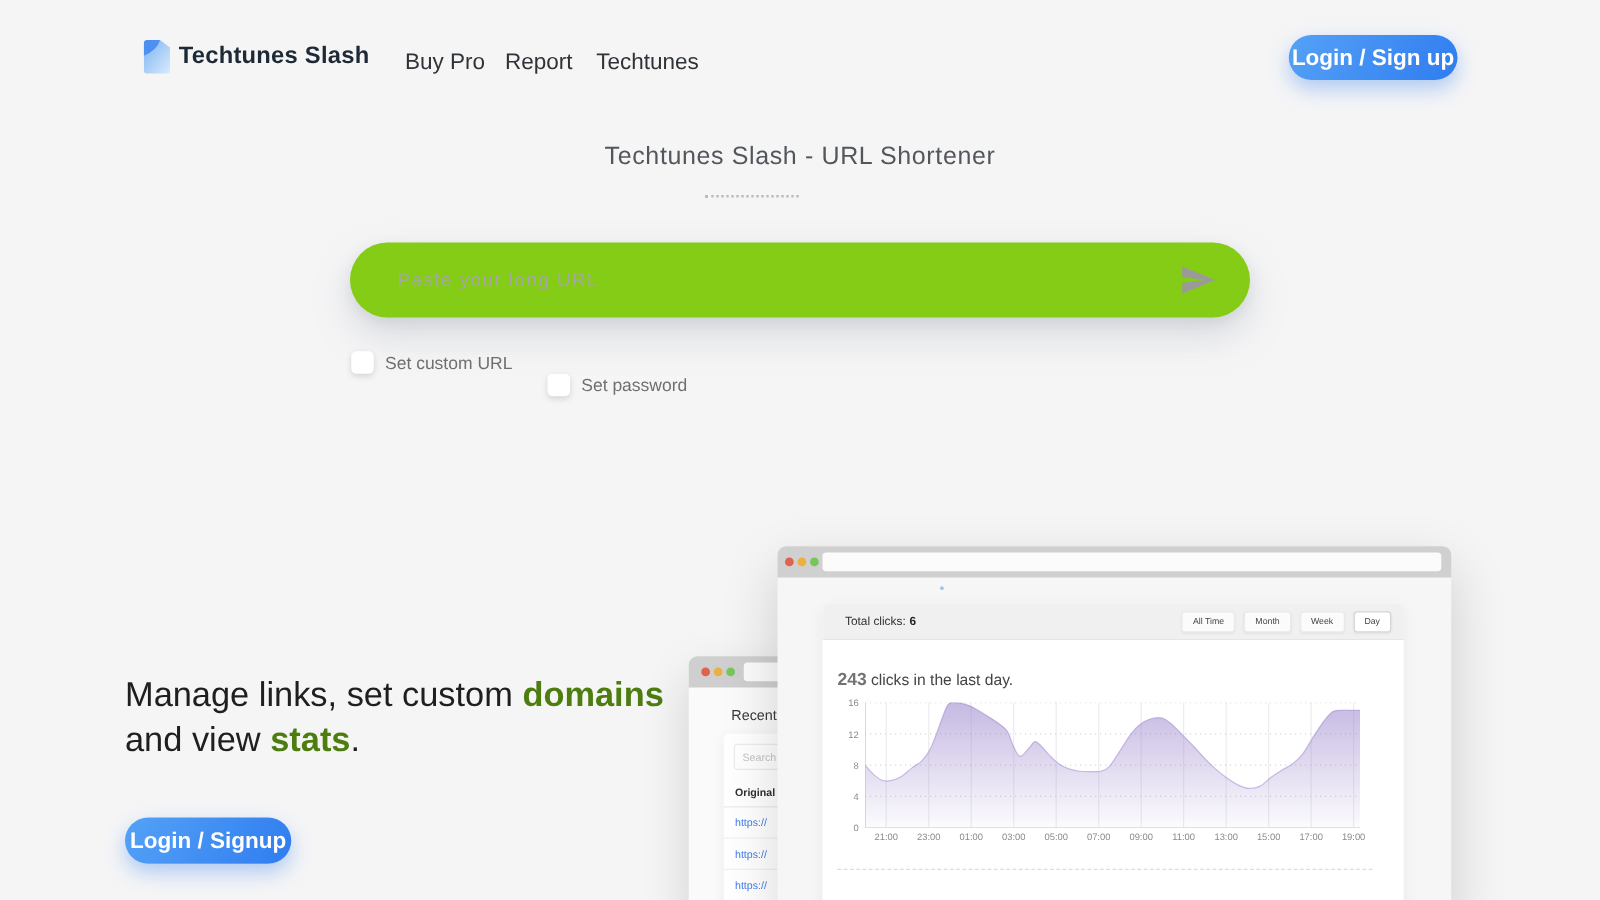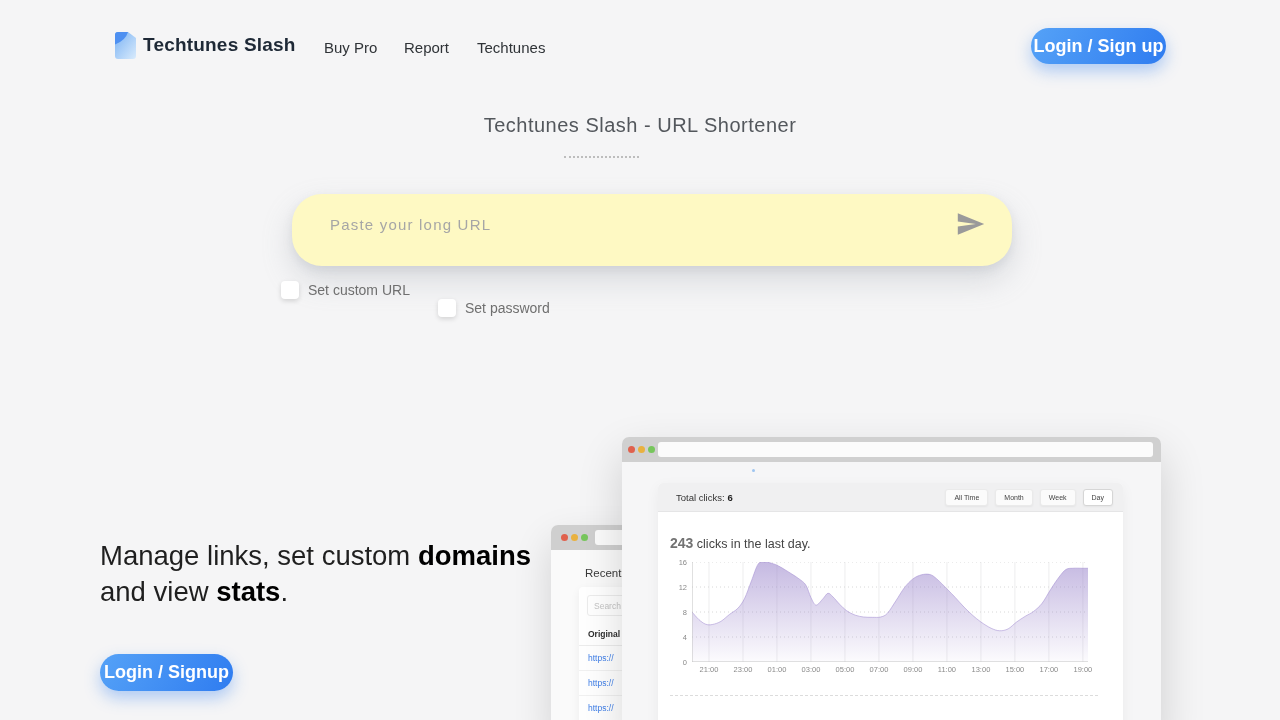--- a/index.html
+++ b/index.html
@@ -7,55 +7,55 @@
   body {
     position:relative;
     font-family:"Liberation Sans", sans-serif;
     background:#f5f5f6;
     color:#333;
   }
   
   .header { position:absolute; left:0; top:0; width:1107px; height:92px;text-decoration:underline; }
   .brand-logo { position:absolute; left:115px; top:32px; width:21px; height:27px; }
   .brand-name { position:absolute; left:143px; top:34px; font-size:19px; font-weight:700; color:#1e2936; letter-spacing:.2px; }
-  .nav-link { position:absolute; top:39px; font-size:15px; color:#2f3337; cursor:pointer; }
+  .nav-link { position:absolute; top:39px; font-size:18px; color:#2f3337; cursor:pointer; }
   .nav-buypro { left:324px; } .nav-report { left:404px; } .nav-techtunes { left:477px; }
   .btn-pill {
     display:flex; align-items:center; justify-content:center;
     border:none; border-radius:19px; cursor:pointer;
     background:linear-gradient(120deg,#55a2f7,#2f7cf0);
     color:#fff; font-weight:700; font-size:18px;
     font-family:"Liberation Sans", sans-serif;
     box-shadow:0 7px 16px rgba(58,131,240,.38);
   }
   .login-top { position:absolute; left:1031px; top:28px; width:135px; height:36px; }
   
   .hero-title { position:absolute; left:0; top:114px; width:1280px; text-align:center;
     font-size:20px; font-weight:400; color:#53575c; letter-spacing:.5px; }
   .title-dots { position:absolute; left:564px; top:152px; width:75px; height:6px;
     border-bottom:2px dotted #bdbdbd; }
-  .url-bar { position:absolute; left:292px; top:194px; width:720px; height:72px;
-    background:#fef9c3; border-radius:30px;
+  .url-bar { position:absolute; left:280px; top:194px; width:720px; height:60px;
+    background:#84cc16; border-radius:30px;
     box-shadow:0 14px 30px rgba(150,155,165,.30), 0 4px 10px rgba(150,155,165,.18); }
   .url-input { position:absolute; left:38px; top:0; width:600px; height:60px;
     border:none; outline:none; background:transparent;
     font-family:"Liberation Sans", sans-serif;
     font-size:15px; letter-spacing:1.2px; color:#555; }
   .url-input::placeholder { color:#a6a6a6; }
   .send-btn { position:absolute; right:26px; top:18px; width:30px; height:24px;
     border:none; background:transparent; cursor:pointer; padding:0; }
   .check-group { position:absolute; display:flex; align-items:center; cursor:pointer; }
   .cg-1 { left:281px; top:281px; } .cg-2 { left:438px; top:299px; }
   .check-box { width:18px; height:18px; background:#fff; border-radius:4px;
     box-shadow:0 2px 5px rgba(0,0,0,.14); }
   .check-label { margin-left:9px; font-size:14px; color:#6f6f6f; }
   
   .promo-text { position:absolute; left:100px; top:538px; width:440px;
     font-size:27.5px; line-height:36px; color:#1f1f1f; font-weight:400; }
-  .promo-text b { font-weight:700; color:#000000; }
+  .promo-text b { font-weight:700; color:#4d7c0f; }
   .login-bottom { position:absolute; left:100px; top:654px; width:133px; height:37px; }
   
   .window { position:absolute; border-radius:7px 7px 0 0; }
   .win-titlebar { position:absolute; left:0; top:0; right:0; height:25px;
     background:#d0d0d0; border-radius:7px 7px 0 0; }
   .win-dot { position:absolute; top:9px; width:7px; height:7px; border-radius:50%; }
   .addr-bar { position:absolute; top:5px; height:15px; background:#fbfbfb; border-radius:3px; }
   
   .links-window { left:551px; top:525px; width:196px; height:210px; background:#fafafa;
     box-shadow:0 16px 38px rgba(0,0,0,.14); z-index:1; }

